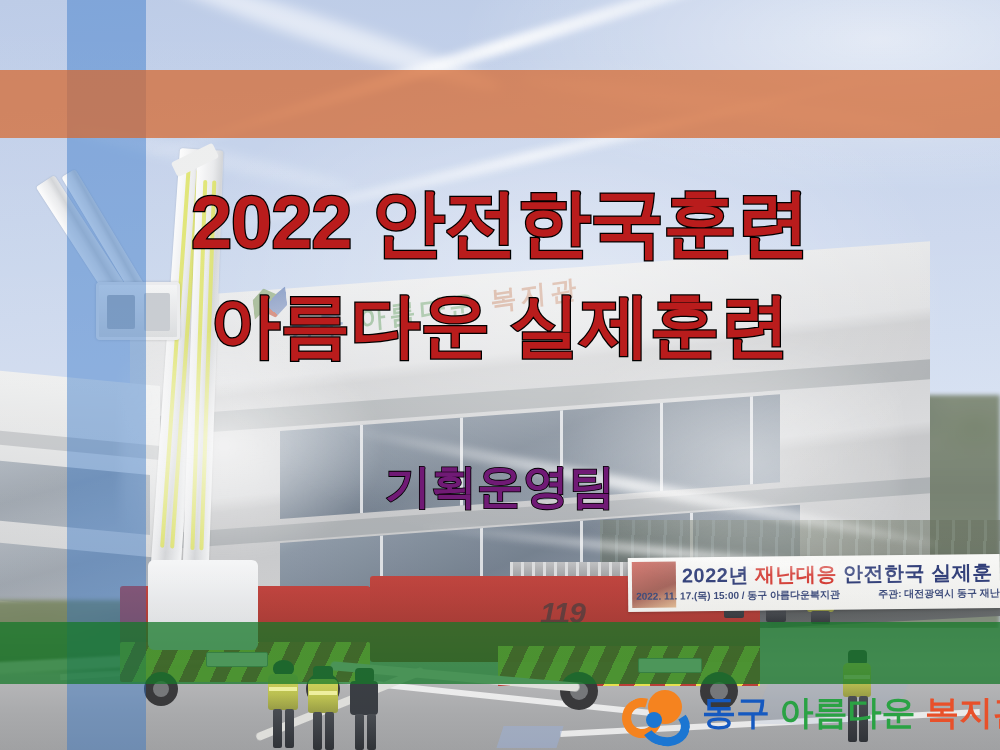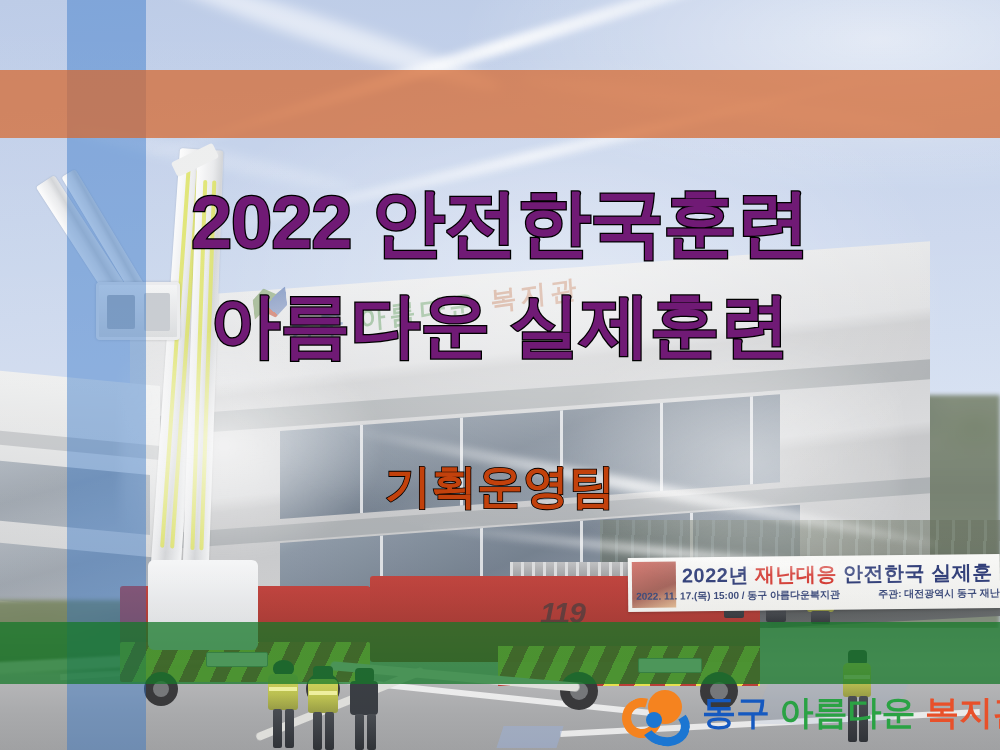--- a/index.html
+++ b/index.html
@@ -145,27 +145,27 @@
       radial-gradient(ellipse 520px 330px at 560px 300px, rgba(255,255,255,.40), rgba(255,255,255,0) 75%),
       linear-gradient(180deg, rgba(255,255,255,.06) 0%, rgba(255,255,255,.14) 55%, rgba(255,255,255,.06) 100%); }
 
   
   .bar-v { position:absolute; left:67px; top:0; width:79px; height:750px; background:rgba(42,112,198,.42); }
   .bar-h-orange { position:absolute; left:0; top:70px; width:1000px; height:68px; background:rgba(214,103,44,.72); }
   .bar-h-green  { position:absolute; left:0; top:622px; width:1000px; height:62px; background:rgba(22,120,40,.74); }
 
   
   .titlewrap { position:absolute; left:0; top:186px; width:1000px; text-align:center; }
-  .t1, .t2 { color:#701a75; font-weight:700; line-height:1.0; white-space:nowrap;
+  .t1, .t2 { color:#b91c1c; font-weight:700; line-height:1.0; white-space:nowrap;
              font-family:"Liberation Sans","DejaVu Sans",sans-serif;
              -webkit-text-stroke:2.5px #000; paint-order:stroke fill; }
   .t1 { font-size:74px; letter-spacing:-1px; }
   .t2 { font-size:70px; margin-top:30px; letter-spacing:0px; }
   .t3 { position:absolute; left:0; top:456px; width:1000px; text-align:center;
-        color:#c2410c; font-size:46px; font-weight:700; white-space:nowrap;
+        color:#701a75; font-size:46px; font-weight:700; white-space:nowrap;
         -webkit-text-stroke:1.6px #000; paint-order:stroke fill; }
 
   
   .logo { position:absolute; left:620px; top:682px; width:370px; height:62px; display:flex; align-items:center; }
   .logomark { position:relative; width:76px; height:58px; flex:0 0 auto; }
   .lm-o { position:absolute; left:2px; top:14px; width:40px; height:40px;
     border:9px solid #f5831f; border-radius:50%; border-right-color:transparent; transform:rotate(-28deg); }
   .lm-ob { position:absolute; left:28px; top:6px; width:34px; height:34px; background:#f5831f; border-radius:50%; }
   .lm-b { position:absolute; left:20px; top:20px; width:50px; height:42px;
     border:9px solid #1b76d2; border-radius:50%; border-top-color:transparent; border-left-color:transparent; transform:rotate(12deg); }

